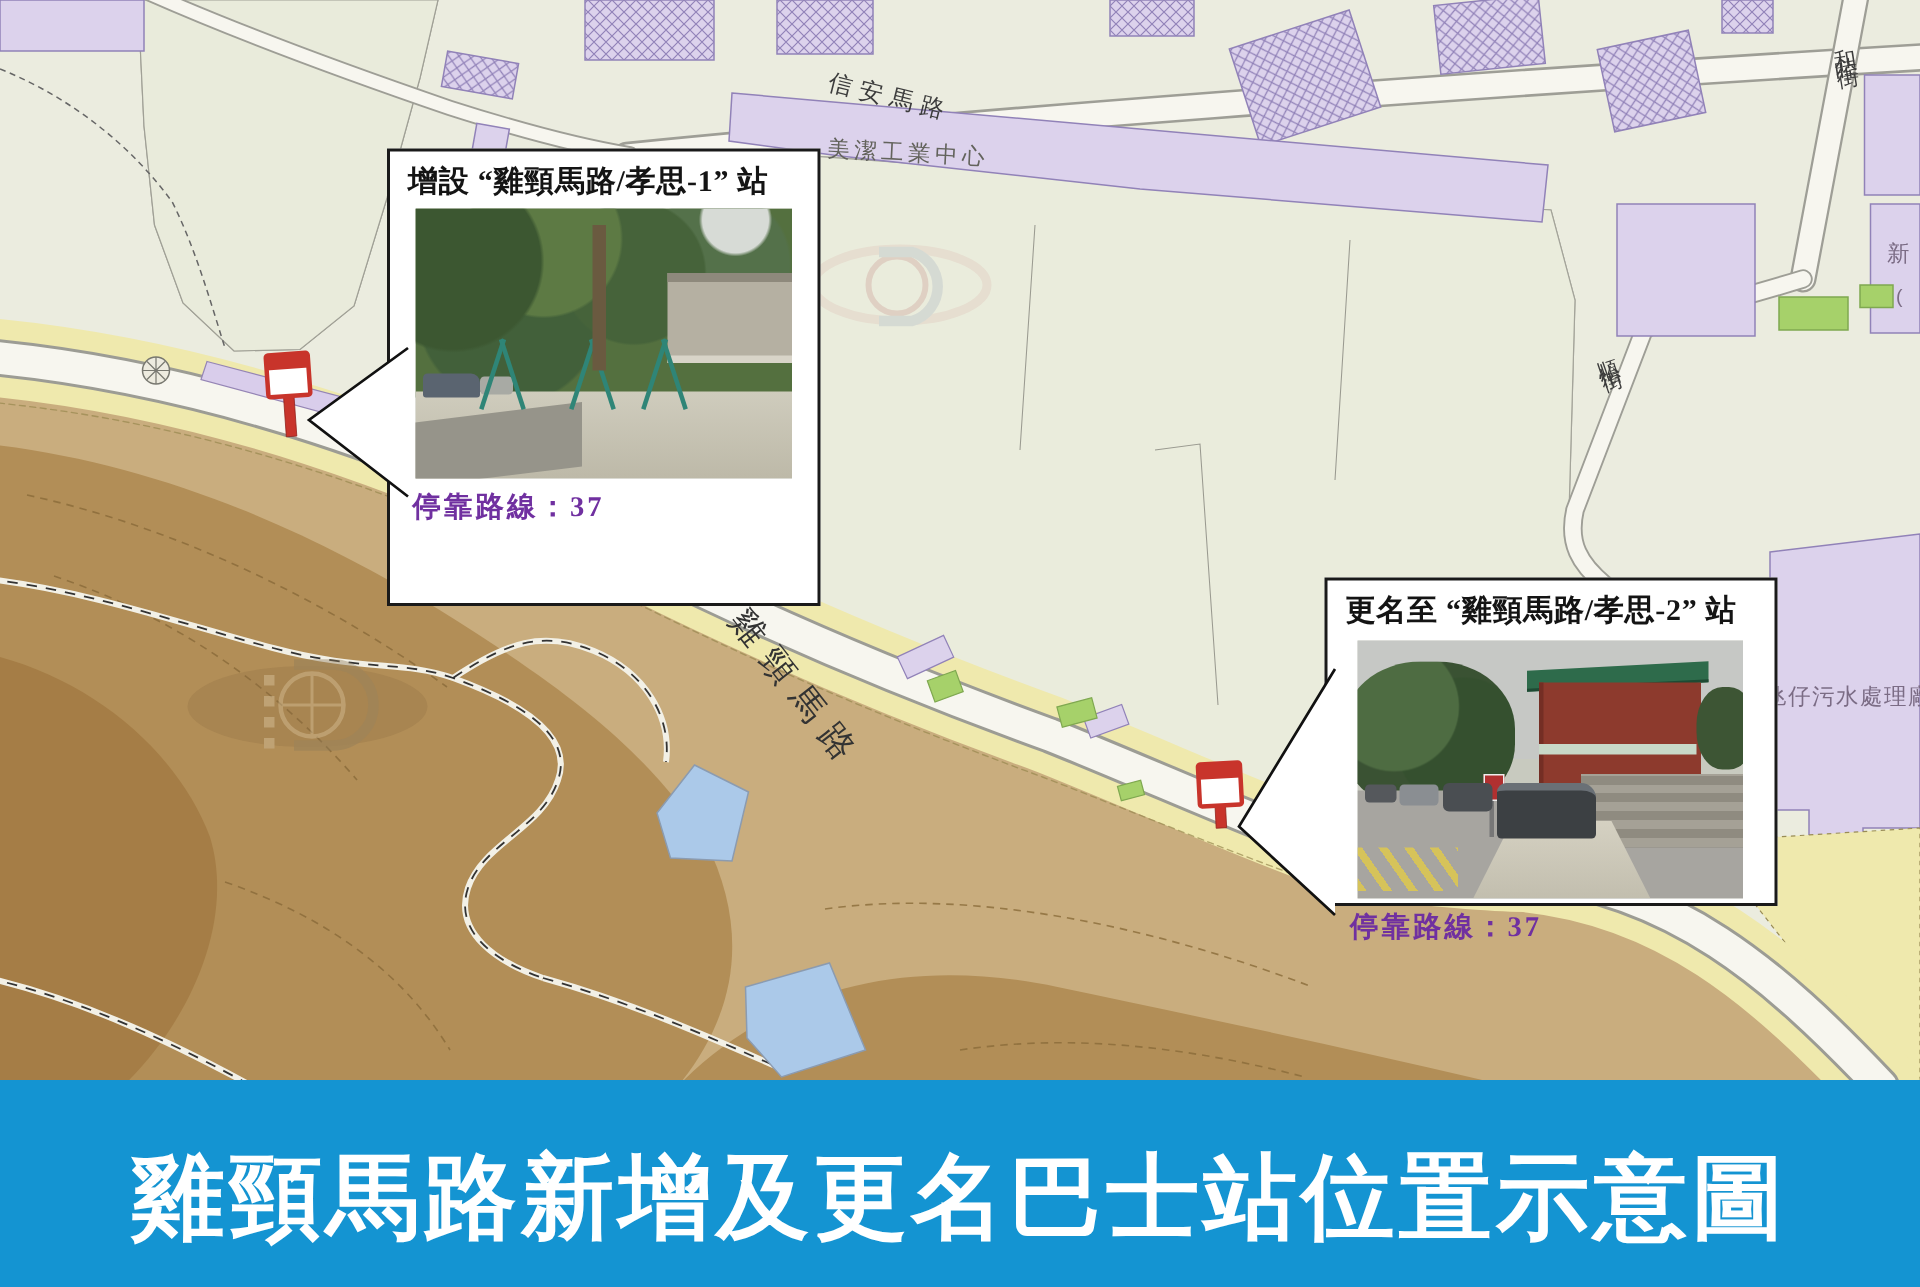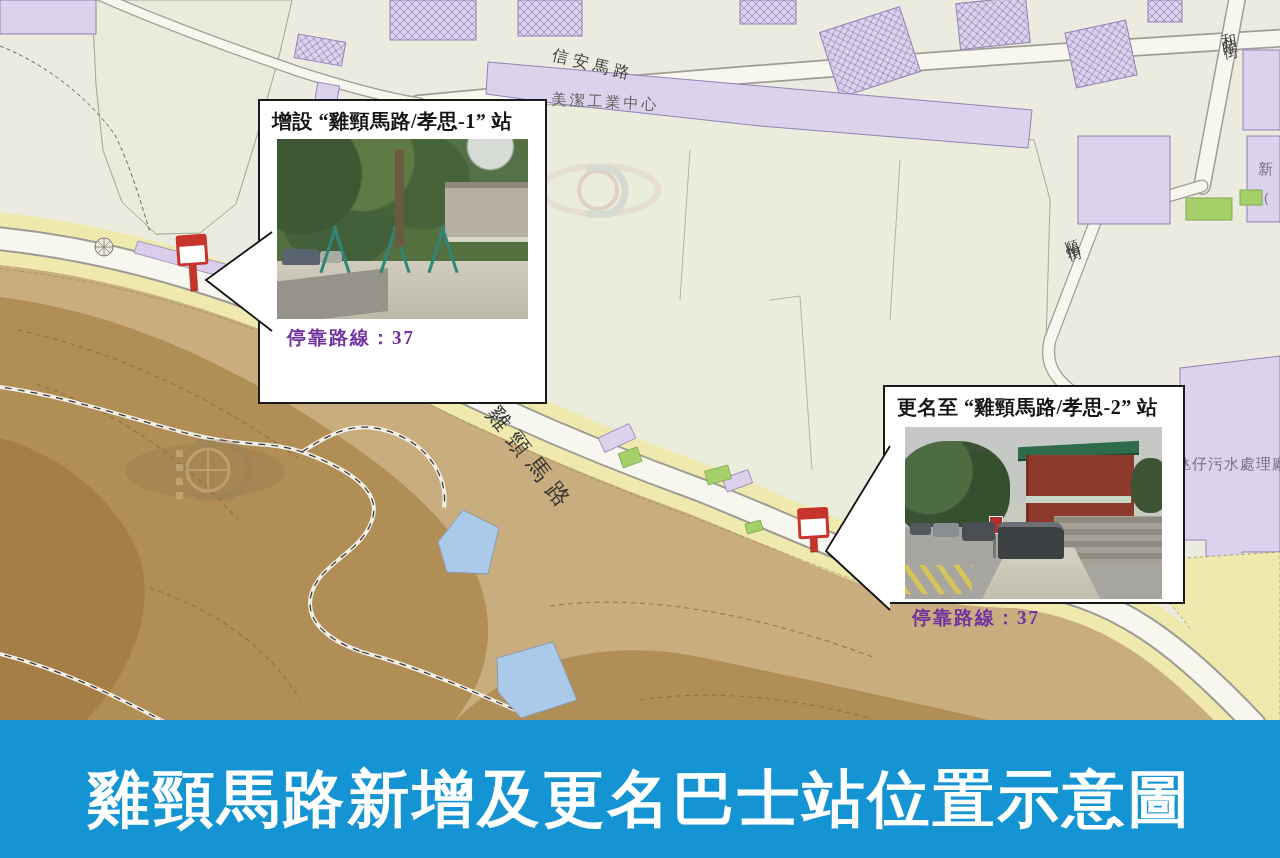--- a/index.html
+++ b/index.html
@@ -20,21 +20,21 @@
   #lbl-plant{left:1176px;top:455px;font-size:15px;letter-spacing:1px;color:#7b6c85;}
   #lbl-edge1{left:1258px;top:160px;font-size:15px;color:#7b6c85;}
   #lbl-edge2{left:1264px;top:190px;font-size:13px;color:#7b6c85;}
   
   .callout{position:absolute;z-index:3;background:#fff;border:2px solid #1a1a1a;box-sizing:border-box;}
   #callout1{left:258px;top:99px;width:289px;height:305px;}
   #callout2{left:883px;top:385px;width:302px;height:219px;}
   .co-title{font-weight:700;font-size:20px;color:#141414;letter-spacing:.5px;
             padding:7px 8px 3px 12px;line-height:26px;white-space:nowrap;}
   .co-routes{font-weight:700;font-size:19px;color:#7030A0;letter-spacing:2px;
-             padding:6px 0 0 27px;}
+             padding:6px 0 0 15px;}
   .photo{position:relative;overflow:hidden;background:#c8cabf;}
   #photo1{width:251px;height:180px;margin:2px 0 0 17px;}
   #photo2{width:257px;height:172px;margin:4px 0 0 20px;}
   .photo div{position:absolute;}
   
   .p1-canopy{left:0;top:0;width:100%;height:70%;background:
      radial-gradient(circle at 85% 6%, #d7dbd6 0 9%, transparent 10%),
      radial-gradient(circle at 10% 28%, #3c5731 0 24%, transparent 25%),
      radial-gradient(circle at 34% 16%, #5d7a44 0 26%, transparent 27%),
      radial-gradient(circle at 58% 34%, #46633a 0 28%, transparent 29%),

